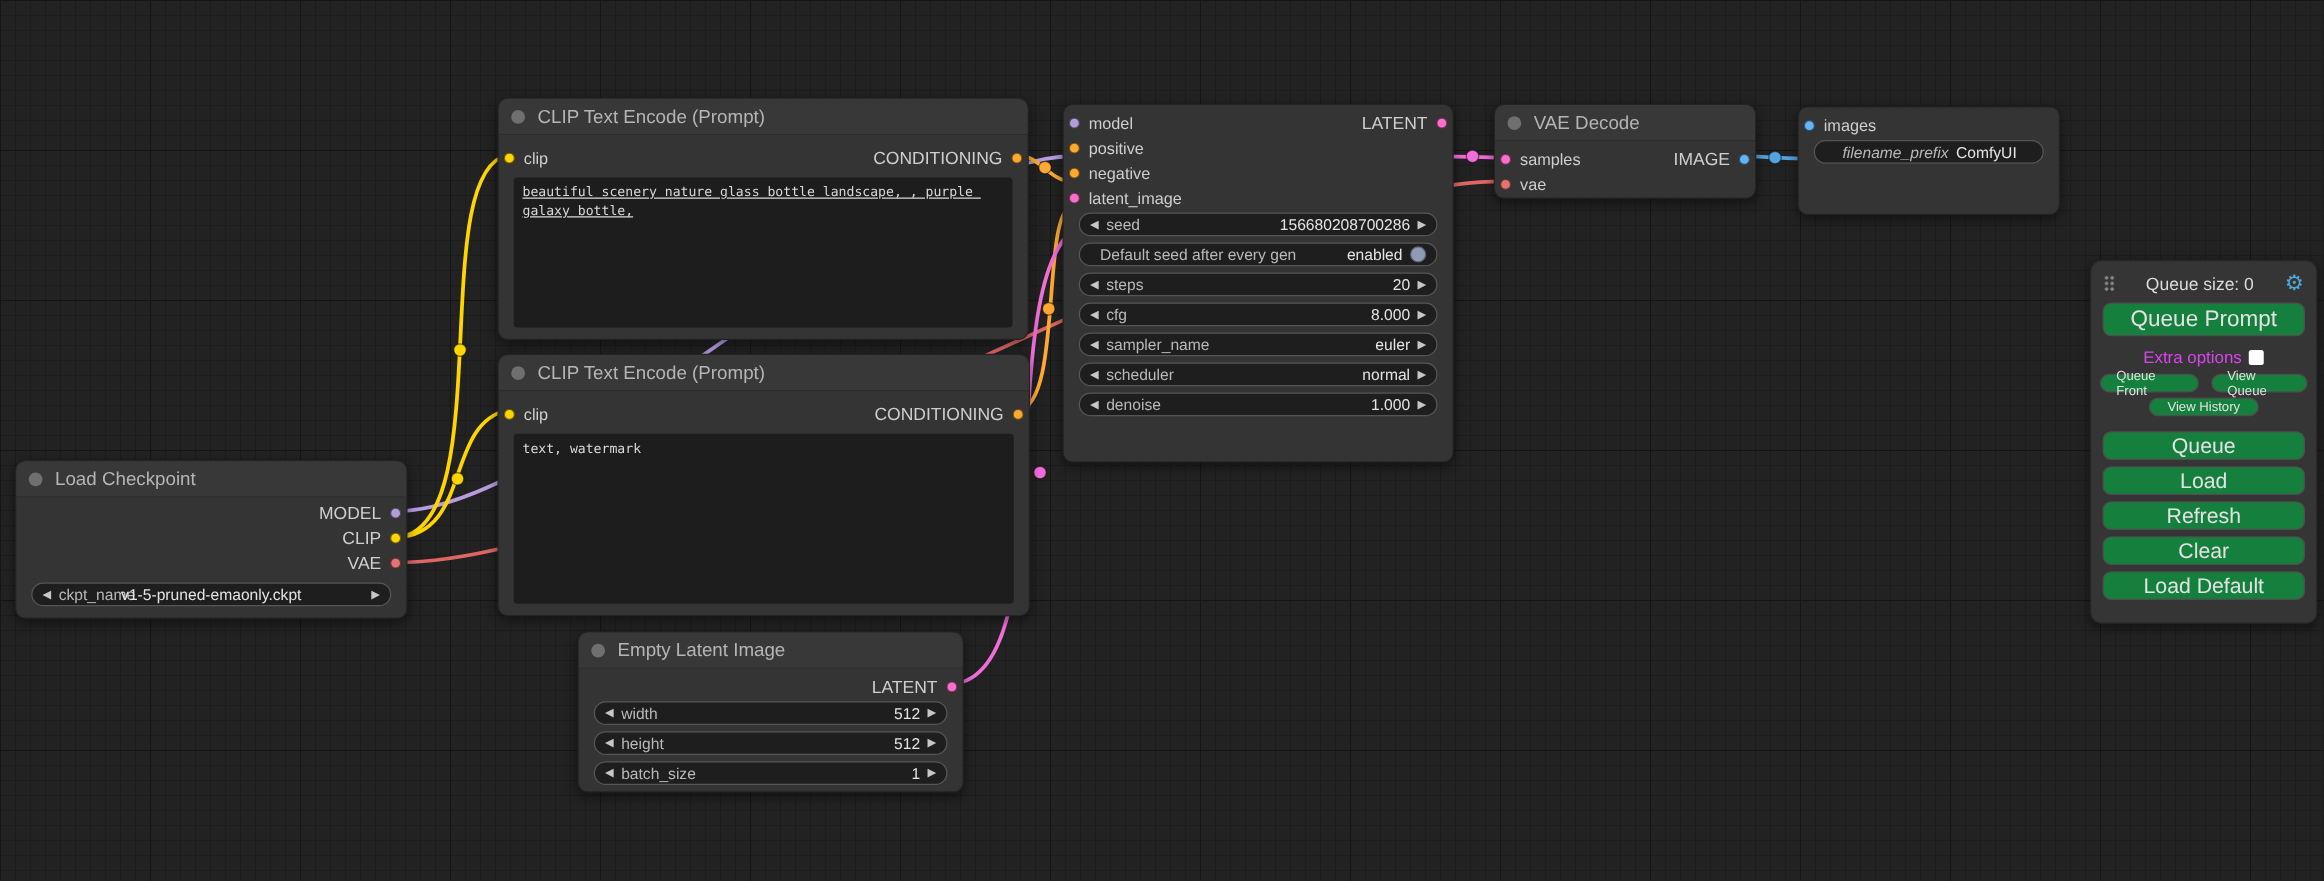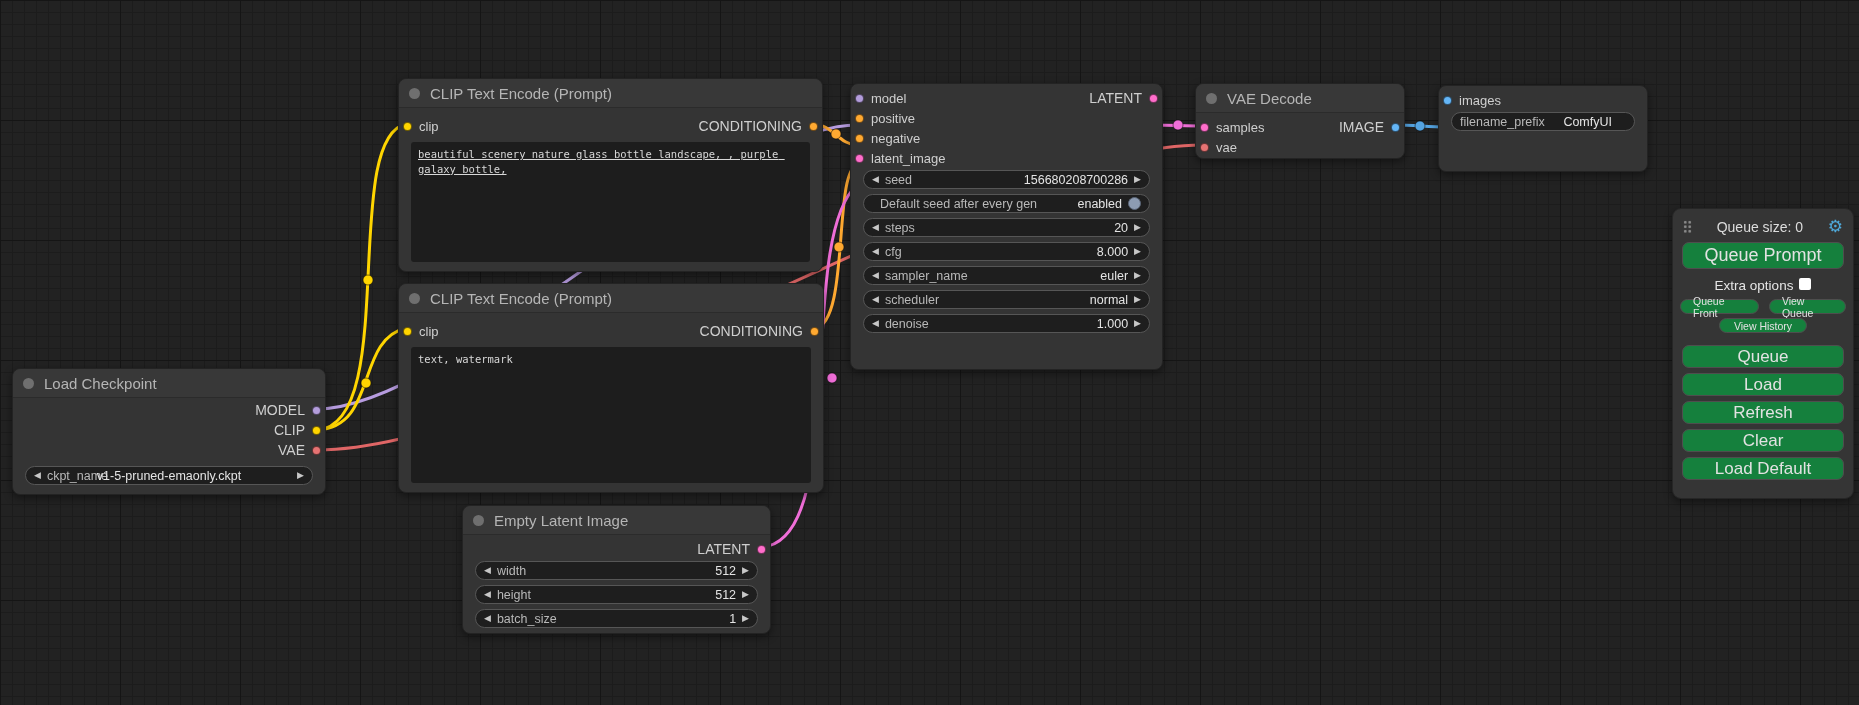--- a/index.html
+++ b/index.html
@@ -61,21 +61,21 @@
   .qhead{width:100%;display:flex;align-items:center;justify-content:space-between;margin-bottom:7px;}
   .drag-dots{width:9px;height:13px;background-image:radial-gradient(#8a8a8a 1.1px, transparent 1.6px);background-size:4.5px 4.5px;background-position:0 0;}
   .qtitle{font-size:14px;color:#dcdcdc;}
   .gear{font-size:17px;color:#4fa8d8;line-height:1;}
   .btn{
     background:#15803d;border:1px solid #4e4e4e;border-radius:7px;color:#e2e2e2;
     display:flex;align-items:center;justify-content:center;box-sizing:border-box;cursor:pointer;
   }
   .btn-big{width:162px;height:27px;font-size:18px;}
   .btn-std{width:162px;height:23px;font-size:17px;}
-  .extra{display:flex;gap:6px;margin:9px 0 6px 0;font-size:13.5px;color:#e5e5e5;}
+  .extra{display:flex;align-items:center;gap:6px;margin:9px 0 6px 0;font-size:13.5px;color:#d946ef;}
   .checkbox{width:12px;height:12px;background:#fff;border-radius:2px;}
   .smallrow{display:flex;gap:10px;width:166px;justify-content:center;}
   .btn-small{border-radius:10px;font-size:10.5px;height:15px;padding:0 12px;flex:1 1 auto;}
   .btn-hist{border-radius:10px;font-size:10.5px;height:15px;padding:0 14px;flex:0 0 auto;margin-top:4px;}
   .stack{display:flex;flex-direction:column;gap:5px;margin-top:12px;}
 </style>
 </head>
 <body>
 
 <div id="canvas">
@@ -278,21 +278,21 @@
   <div class="node" style="left:1438px;top:85px;width:210px;height:87px;">
     <div class="body" style="padding-top:4px;">
       <div class="portrow">
           <span class="pin">
             <span class="dot c-blue"></span>
             <span>images</span>
           </span>
         </div>
       <div class="widgets" style="padding-top:2px;">
         <div class="widget">
-          <span class="wlabel" style="margin-left:0;">filename_prefix</span>
+          <span class="wlabel" style="margin-left:14px;font-style:italic;">filename_prefix</span>
           <span class="wvalue" style="margin-right:14px;">ComfyUI</span>
         </div>
       </div>
     </div>
   </div>
 
   <div class="node" style="left:462px;top:505px;width:309px;height:129px;">
     <div class="titlebar">
       <span class="tdot"></span>
       <span class="title">Empty Latent Image</span>

